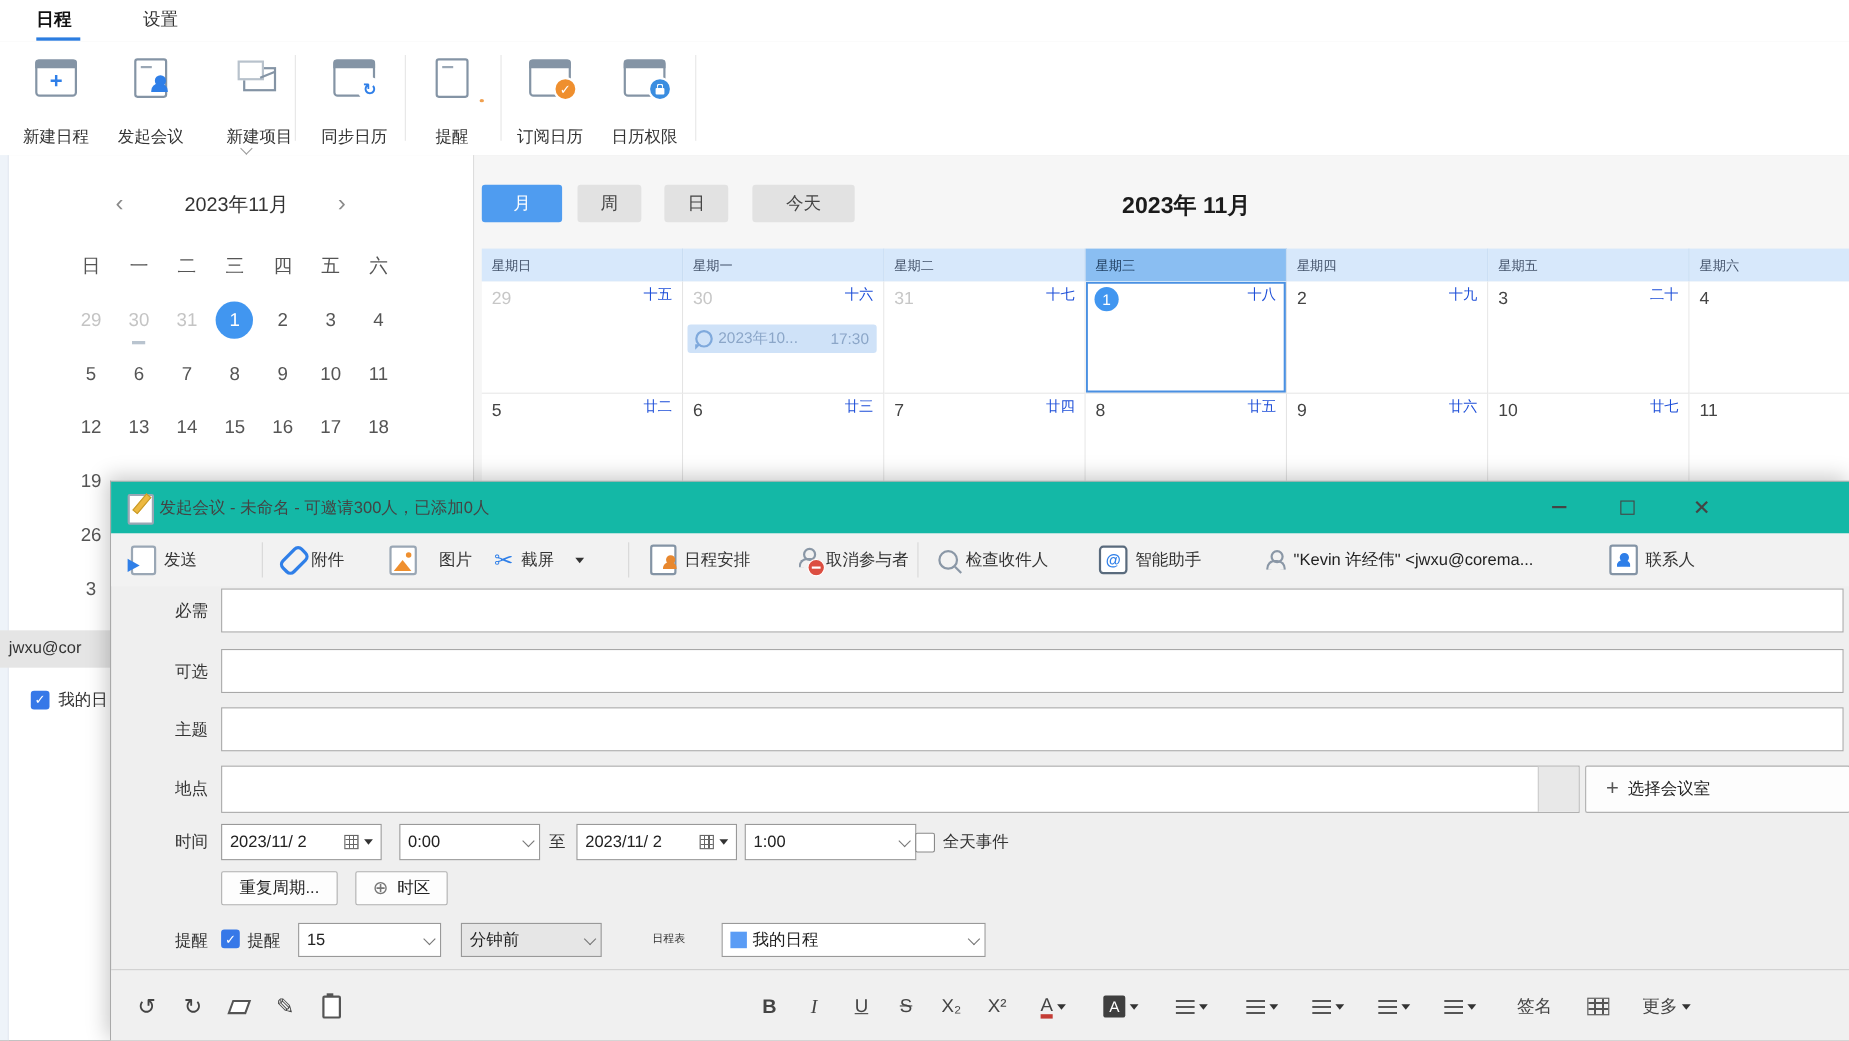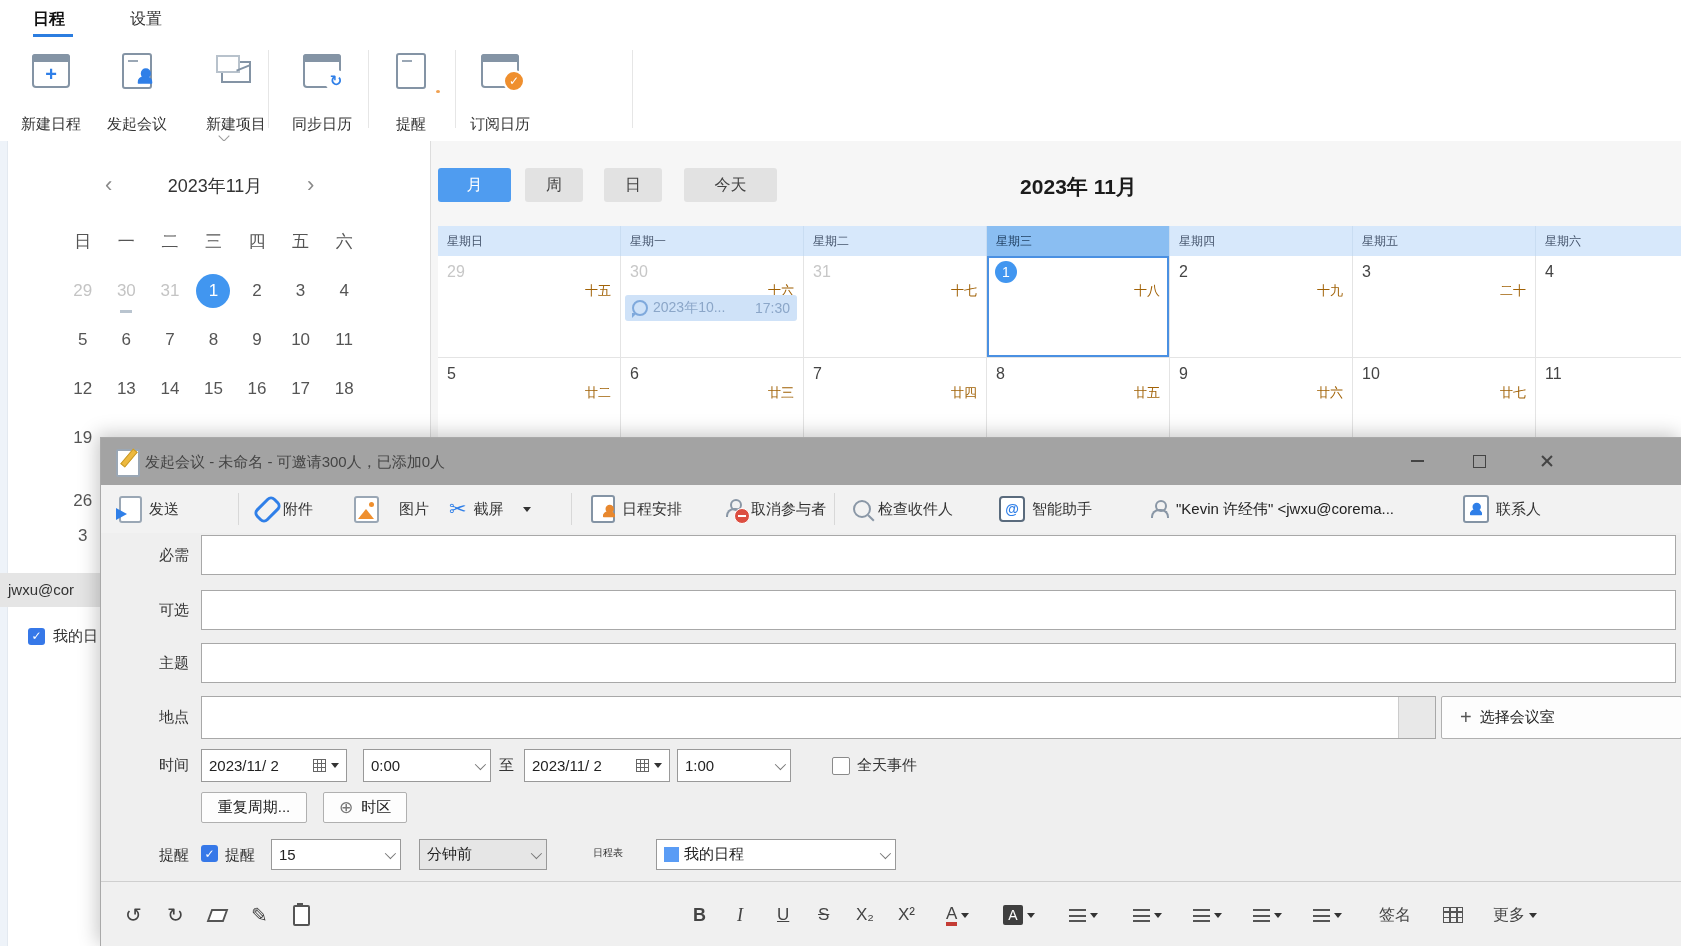--- a/index.html
+++ b/index.html
@@ -58,29 +58,29 @@
   .viewbtn{position:absolute;top:27px;height:34px;border-radius:3px;background:#e2e2e2;color:#444;font-size:16px;display:flex;align-items:center;justify-content:center;cursor:default;}
   .viewbtn.active{background:#4f9cf0;color:#fff;}
   .mctitle{position:absolute;left:7px;top:32px;width:1281px;text-align:center;font-size:21px;font-weight:bold;color:#1b1b1b;}
   .mchead{position:absolute;left:7px;top:85px;display:flex;}
   .mchead .hc{width:183px;height:30px;line-height:30px;background:#d7e8fb;font-size:12px;color:#44536b;padding-left:9px;box-sizing:border-box;border-right:1px solid #c9ddf2;}
   .mchead .hc.today{background:#8abef2;color:#1d3c5e;}
   .mcrow{position:absolute;left:7px;display:flex;}
   .dcell{position:relative;width:183px;height:102px;background:#fff;border-right:1px solid #e4e4e4;border-bottom:1px solid #e4e4e4;box-sizing:border-box;}
   .dnum{position:absolute;left:9px;top:7px;font-size:16px;color:#444;}
   .dnum.muted{color:#c7c7c7;}
-  .lunar{position:absolute;right:9px;top:26px;font-size:13px;color:#a16207;}
+  .lunar{position:absolute;right:9px;top:3px;font-size:13px;color:#1d4ed8;}
   .todaycell{box-shadow:inset 0 0 0 2px #4a90e2;}
   .daycircle{position:absolute;left:8px;top:5px;width:22px;height:22px;border-radius:50%;background:#4196f0;color:#fff;font-size:14px;display:flex;align-items:center;justify-content:center;}
   .evpill{position:absolute;left:4px;right:6px;top:39px;height:26px;background:#cfe2f8;border-radius:3px;display:flex;align-items:center;padding:0 7px;gap:5px;box-sizing:border-box;font-size:14px;color:#8ba6c8;}
   .chatic{position:relative;width:12px;height:12px;border:2px solid #7fa9dc;border-radius:50%;flex:none;}
   .chatic:after{content:"";position:absolute;left:-2px;bottom:-4px;width:0;height:0;border-top:5px solid #7fa9dc;border-right:5px solid transparent;}
   
   .dialog{position:absolute;left:100px;top:437px;width:1581px;height:509px;background:#efefef;border:1px solid #a9a9a9;border-right:none;border-bottom:none;box-shadow:-3px -3px 18px rgba(0,0,0,.22);z-index:5;}
-  .dtitle{position:absolute;left:0;top:0;width:100%;height:47px;background:#a3a3a3;}
+  .dtitle{position:absolute;left:0;top:0;width:100%;height:47px;background:#14b8a6;}
   .dtitle .txt{position:absolute;left:44px;top:0;line-height:47px;font-size:15px;color:#444;white-space:nowrap;}
   .editdoc{position:absolute;left:15px;top:11px;width:20px;height:24px;border:2px solid #9aa7b5;background:#fff;border-radius:2px;}
   .editdoc:after{content:"";position:absolute;left:8px;top:-3px;width:4px;height:18px;background:#edb93f;border:1px solid #c79a2a;transform:rotate(40deg);}
   .wbtn{position:absolute;top:9px;width:32px;height:28px;display:flex;align-items:center;justify-content:center;cursor:default;}
   .minbar{width:13px;height:2px;background:#444;}
   .maxbox{width:11px;height:11px;border:1.5px solid #444;}
   .closeic{position:relative;width:14px;height:14px;}
   .closeic:before,.closeic:after{content:"";position:absolute;left:6px;top:0;width:2px;height:14px;background:#444;}
   .closeic:before{transform:rotate(45deg);}
   .closeic:after{transform:rotate(-45deg);}
@@ -174,20 +174,29 @@
       <span class="lbl">提醒</span>
     </div>
     <div class="rsep" style="left:455px;"></div>
     <div class="rbtn" style="left:460px;width:80px;">
       <span class="calic">
           <span class="band"></span>
         <span class="badge" style="background:#ef8f2e;">✓</span>
         </span>
       <span class="lbl">订阅日历</span>
     </div>
+    <div class="rbtn" style="left:544px;width:84px;">
+      <span class="calic">
+          <span class="band"></span>
+        <span class="badge" style="background:#3a8de0;">
+            <span class="lockg"></span>
+          </span>
+        </span>
+      <span class="lbl">日历权限</span>
+    </div>
     <div class="rsep" style="left:632px;"></div>
   </div>
 
   <div class="sidebar">
     <div class="left-strip"></div>
     <div class="mini-nav" style="left:105px;"><span>‹</span></div>
     <div class="mini-title">2023年11月</div>
     <div class="mini-nav" style="left:307px;"><span>›</span></div>
 
     <div class="mini-grid" style="top:86px;">
@@ -229,21 +238,21 @@
       <span class="c">14</span>
       <span class="c">15</span>
       <span class="c">16</span>
       <span class="c">17</span>
       <span class="c">18</span>
     </div>
 
     <div class="mini-grid mrow" style="top:272px;width:44px;">
       <span class="c">19</span>
     </div>
-    <div class="mini-grid mrow" style="top:321px;width:44px;align-items:flex-end;">
+    <div class="mini-grid mrow" style="top:321px;width:44px;">
       <span class="c">26</span>
     </div>
     <div class="mini-grid mrow" style="top:370px;width:44px;">
       <span class="c">3</span>
     </div>
 
     <div class="acct-row"><span>jwxu@cor</span></div>
     <div class="mycal-row">
       <span class="cb-blue" style="margin-left:28px;">
           <span>✓</span>
@@ -446,21 +455,21 @@
     <div class="selbox" style="left:262px;top:311px;width:128px;height:33px;">
       <span>0:00</span>
       <span class="vchev"></span>
     </div>
     <div class="abs" style="left:398px;top:318px;font-size:15px;color:#333;">至</div>
     <div class="selbox" style="left:423px;top:311px;width:146px;height:33px;">
       <span>2023/11/ 2</span>
       <span class="grid9" style="margin-left:auto;"></span>
       <span class="tri"></span>
     </div>
-    <div class="selbox" style="left:576px;top:311px;width:114px;height:33px;">
+    <div class="selbox" style="left:576px;top:311px;width:156px;height:33px;">
       <span>1:00</span>
       <span class="vchev"></span>
     </div>
     <span class="cb-empty abs" style="left:731px;top:319px;"></span>
     <div class="abs" style="left:756px;top:318px;font-size:15px;color:#333;">全天事件</div>
 
     <div class="fbtn" style="left:100px;top:354px;width:106px;height:31px;">
       <span>重复周期...</span>
     </div>
     <div class="fbtn" style="left:222px;top:354px;width:84px;height:31px;">

